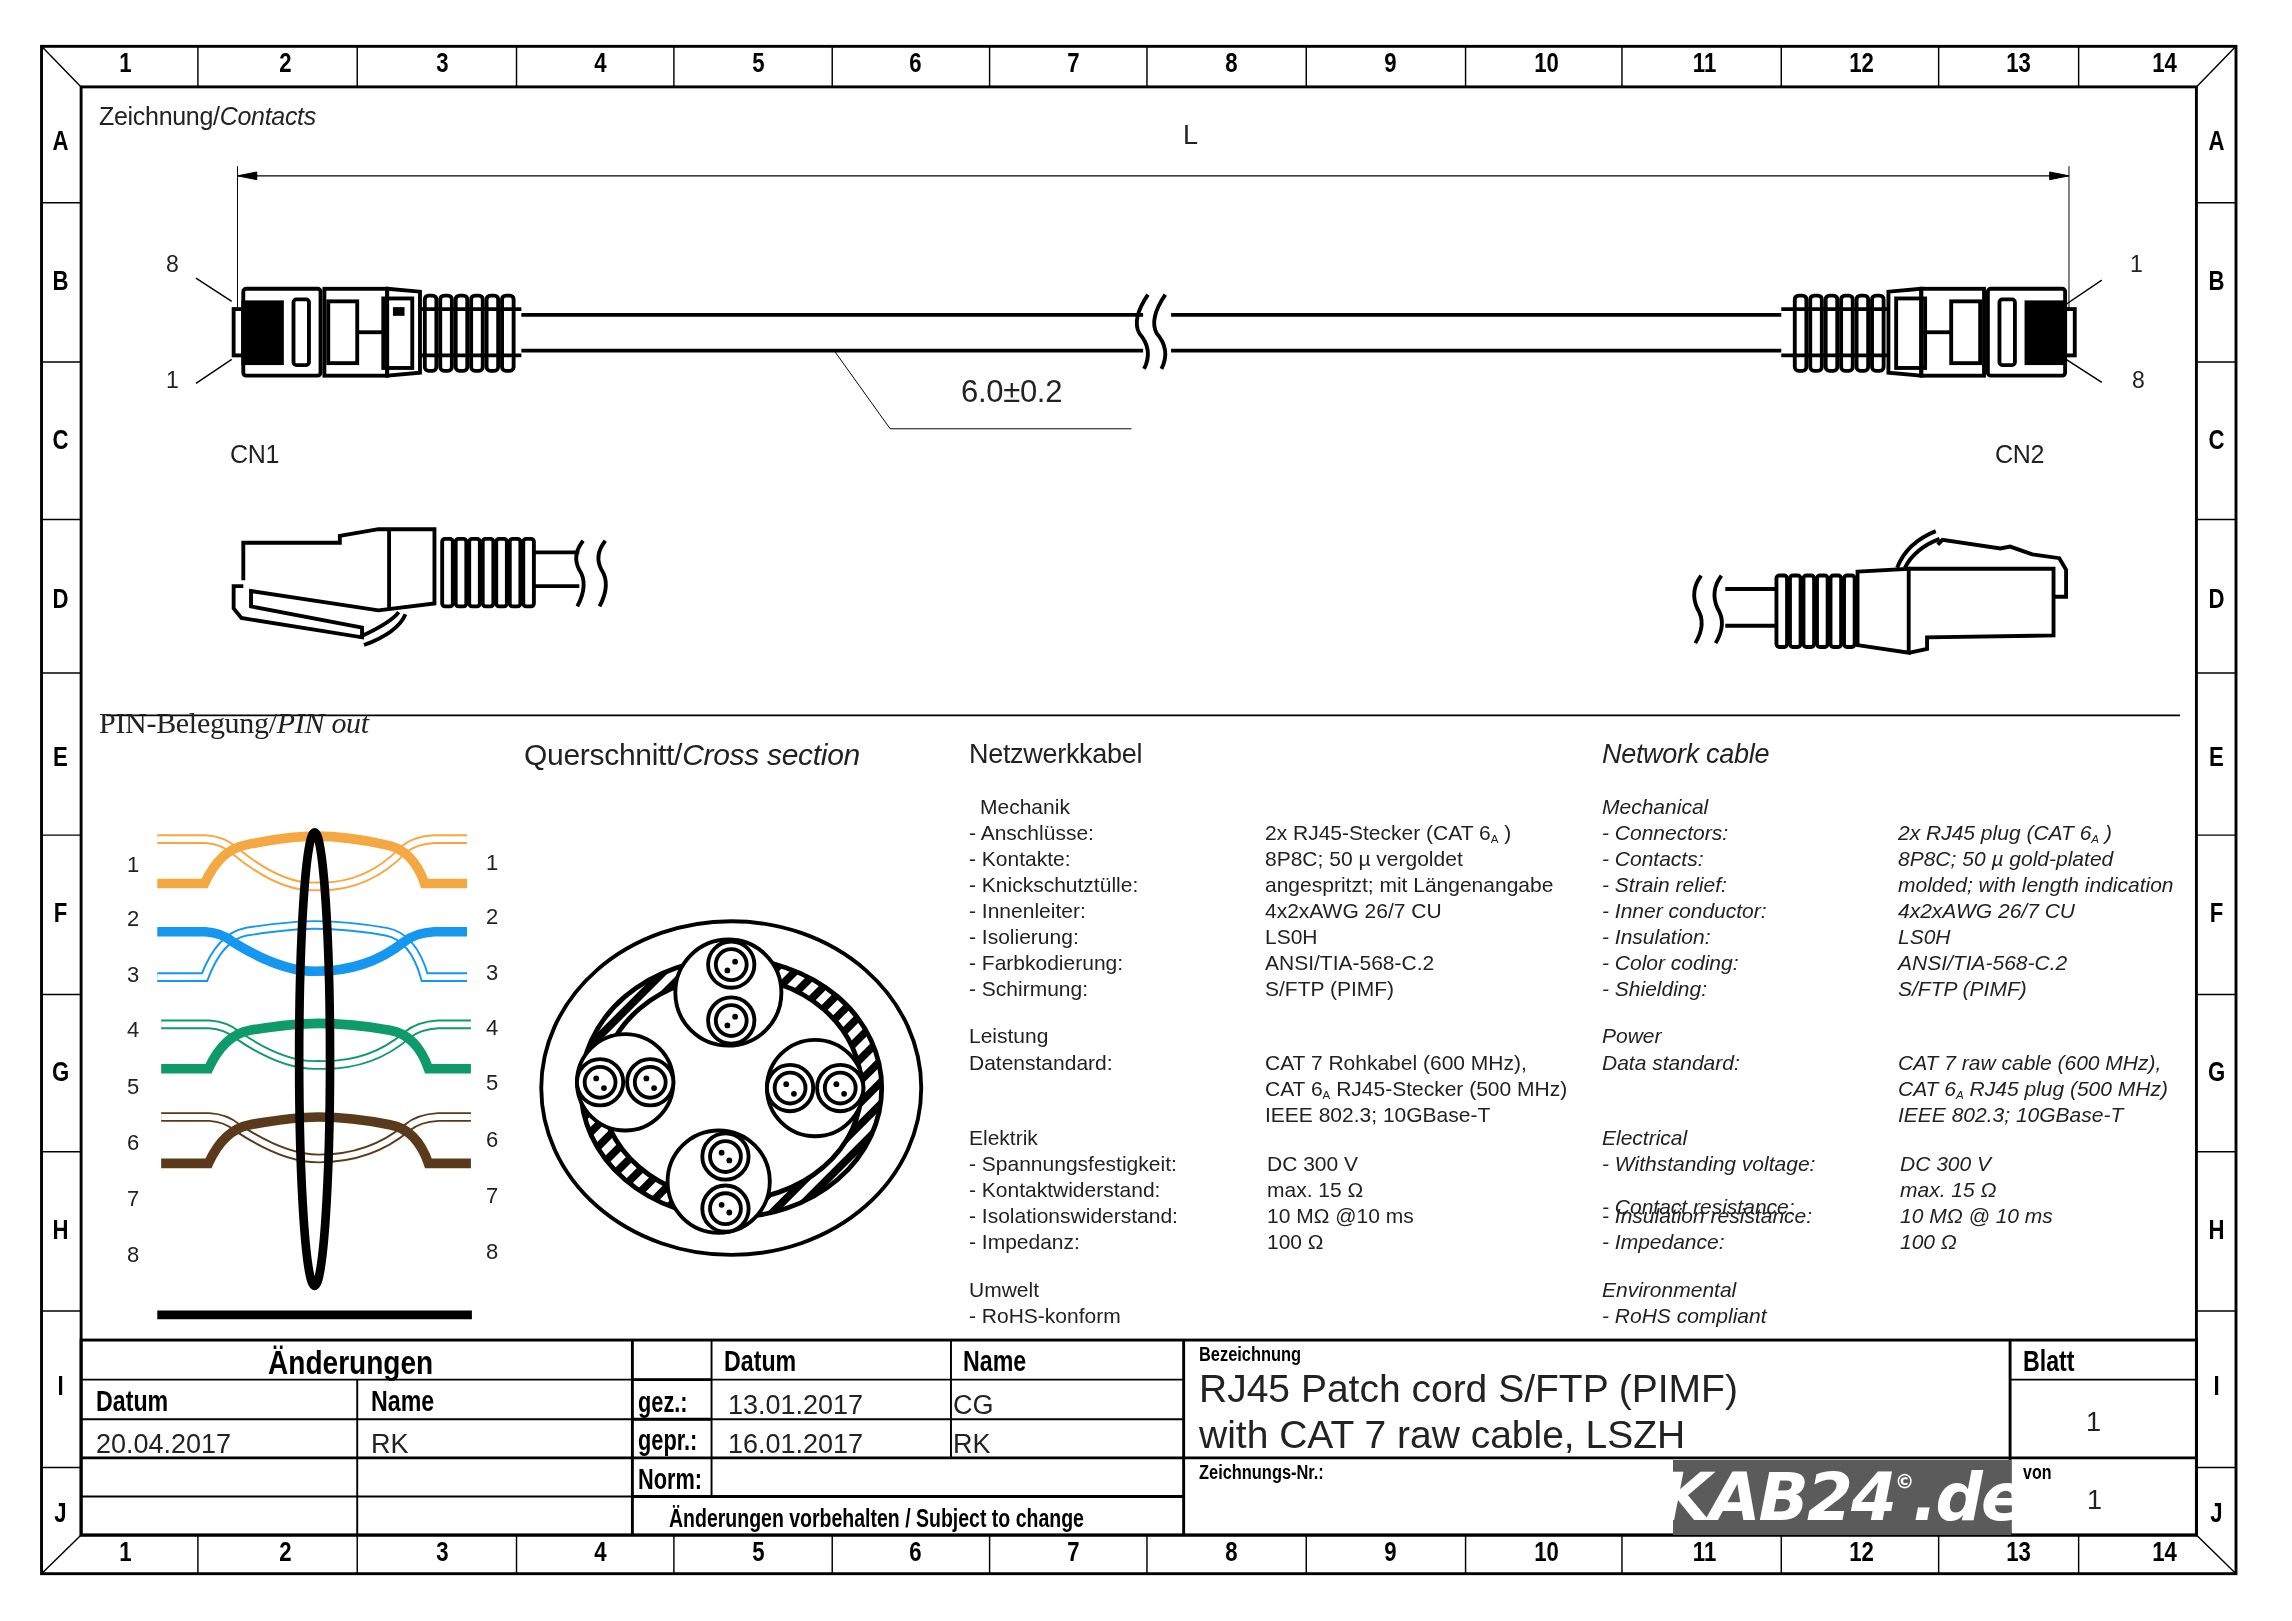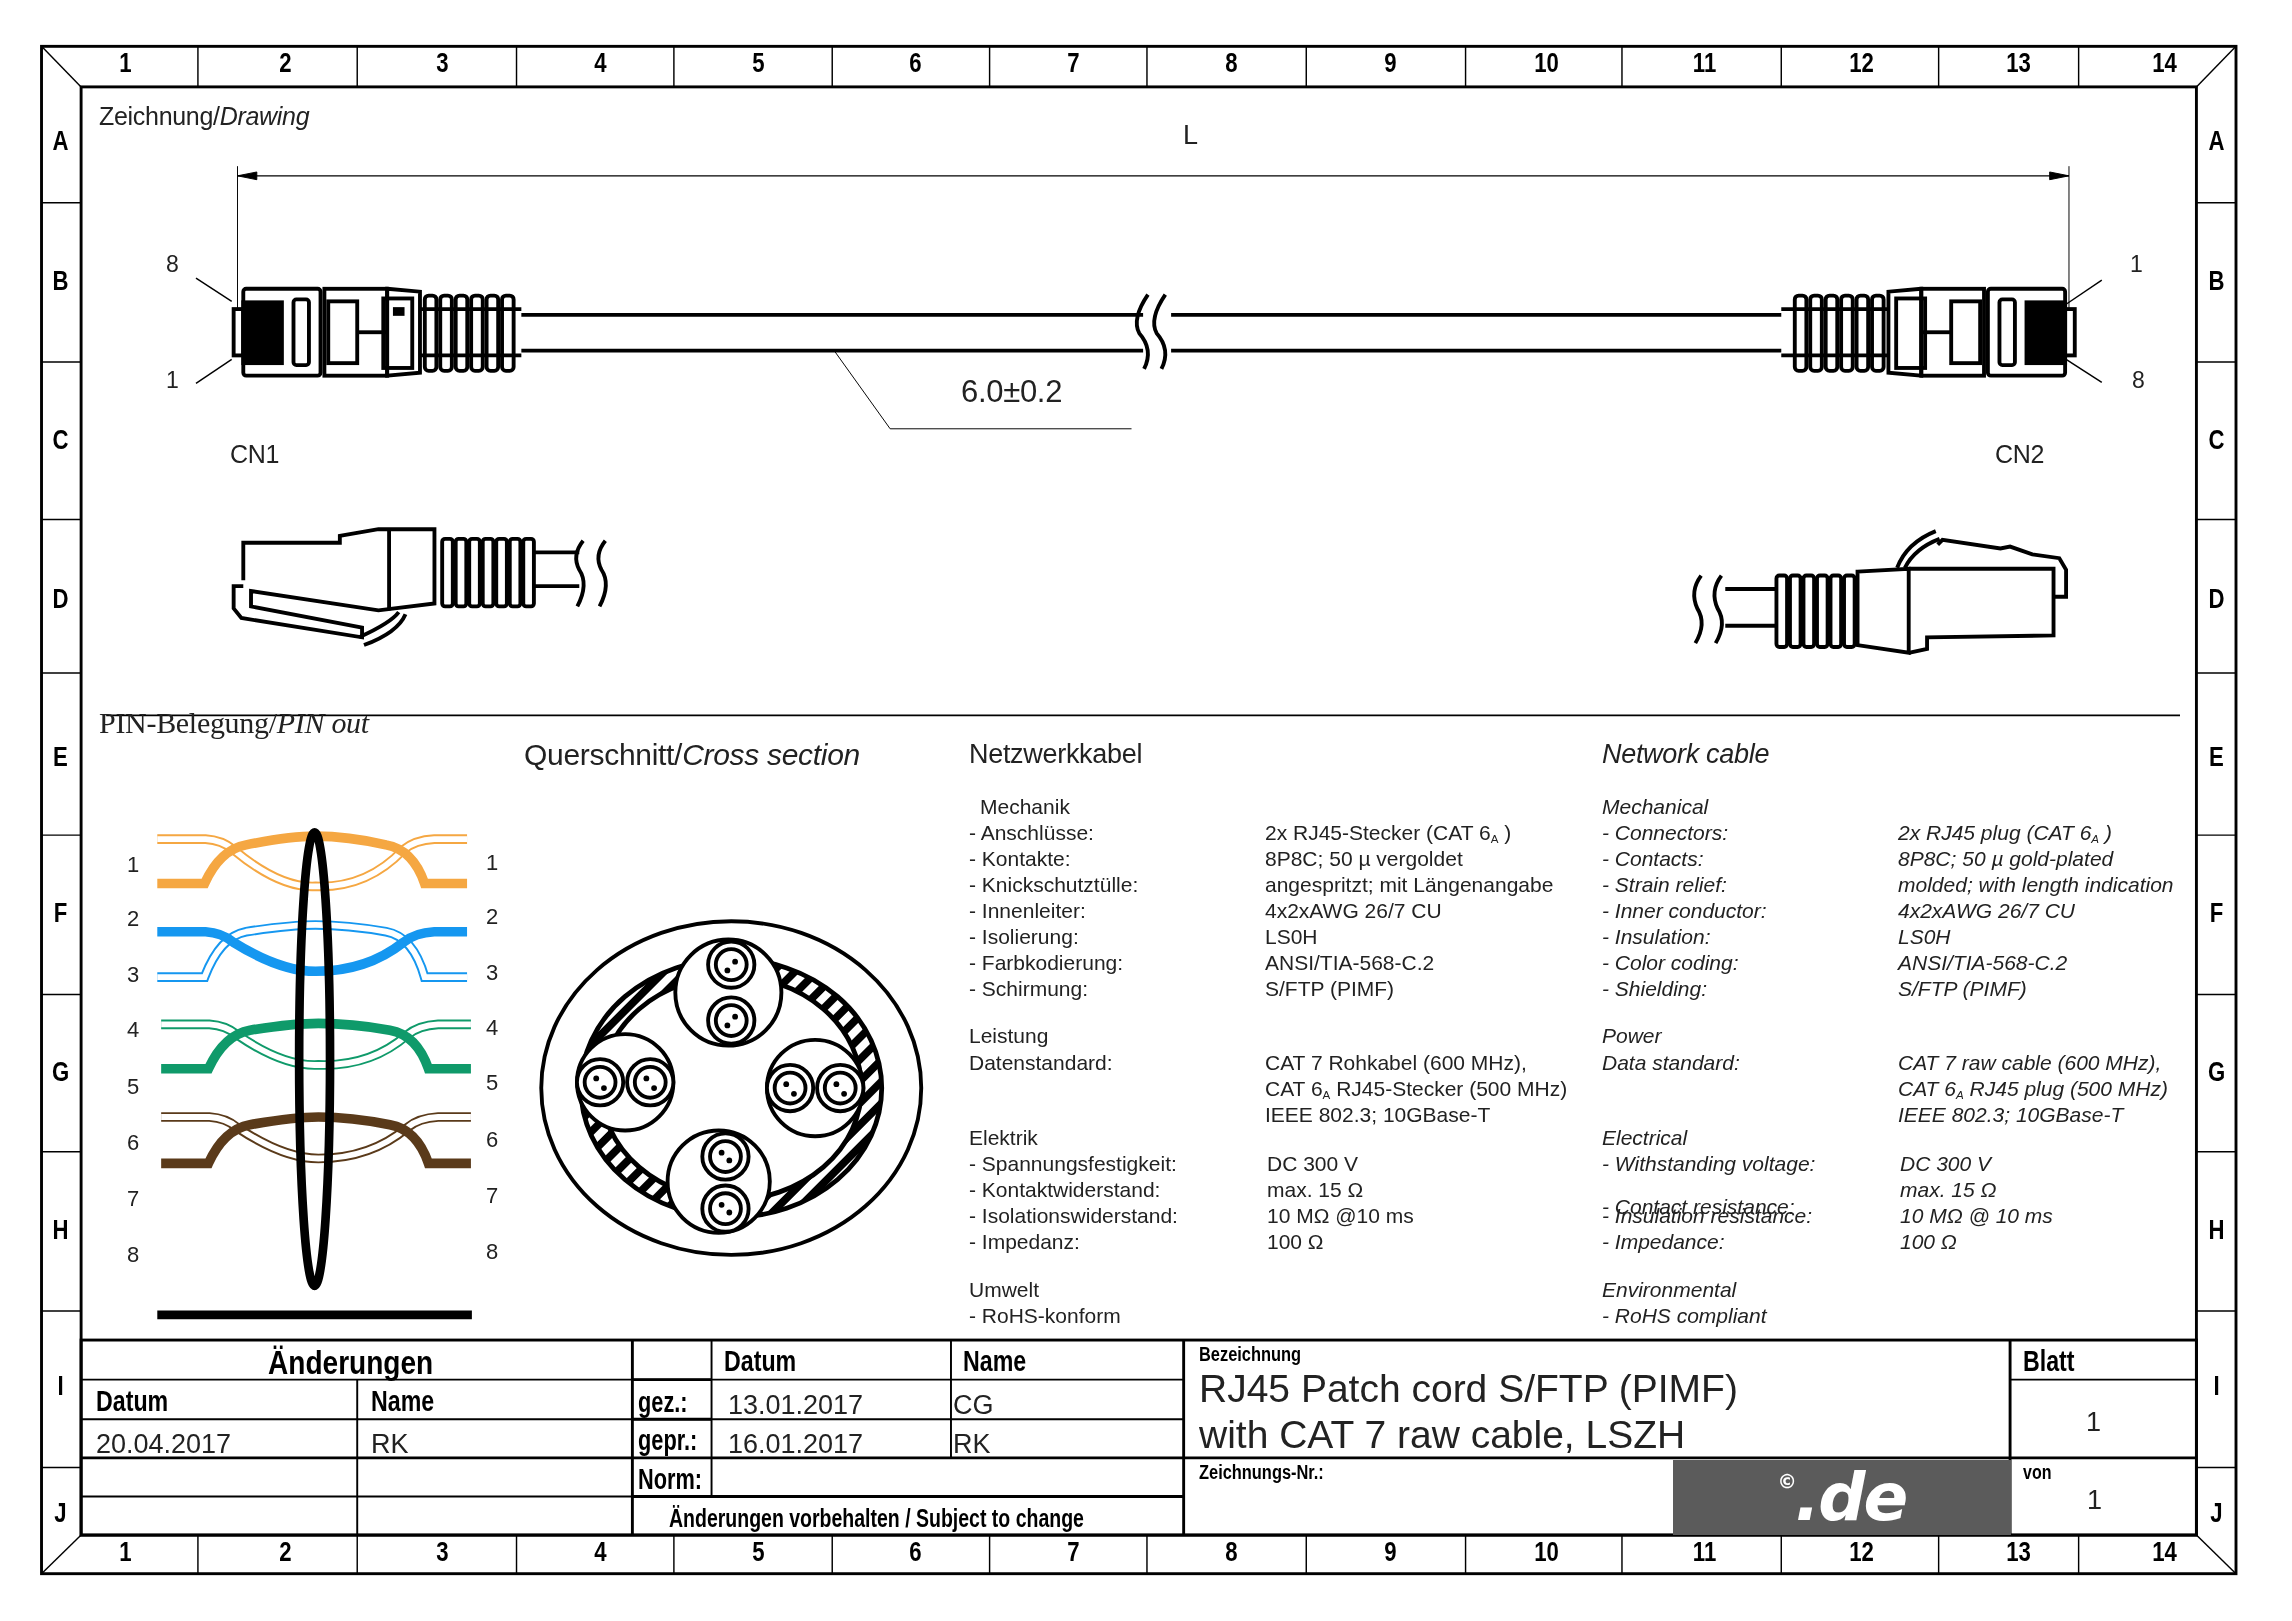--- a/index.html
+++ b/index.html
@@ -156,21 +156,21 @@
   <div class="gridnum" style="left:2199px;top:584px;width:35px;">D</div>
   <div class="gridnum" style="left:2199px;top:742px;width:35px;">E</div>
   <div class="gridnum" style="left:2199px;top:898px;width:35px;">F</div>
   <div class="gridnum" style="left:2199px;top:1057px;width:35px;">G</div>
   <div class="gridnum" style="left:2199px;top:1215px;width:35px;">H</div>
   <div class="gridnum" style="left:2199px;top:1371px;width:35px;">I</div>
   <div class="gridnum" style="left:2199px;top:1498px;width:35px;">J</div>
 </div>
 
 <div class="txt" style="left:99px;top:102px;font-size:25px;">
-  <span>Zeichnung/</span><span class="it">Drawing</span>
+  <span>Zeichnung/</span><span class="it">Contacts</span>
 </div>
 <div class="txt" style="left:1183px;top:120px;font-size:27px;">L</div>
 <div class="txt" style="left:961px;top:374px;font-size:31px;">6.0±0.2</div>
 <div class="txt" style="left:166px;top:251px;font-size:23px;">8</div>
 <div class="txt" style="left:166px;top:367px;font-size:23px;">1</div>
 <div class="txt" style="left:230px;top:440px;font-size:25px;">CN1</div>
 <div class="txt" style="left:2130px;top:251px;font-size:23px;">1</div>
 <div class="txt" style="left:2132px;top:367px;font-size:23px;">8</div>
 <div class="txt" style="left:1995px;top:440px;font-size:25px;">CN2</div>
 
@@ -482,20 +482,21 @@
   <div class="tb" style="left:638px;top:1463px;transform:scaleX(0.75);">Norm:</div>
   <div class="tb" style="left:669px;top:1504px;font-size:25px;transform:scaleX(0.78);">Änderungen vorbehalten / Subject to change</div>
 
   <div class="tb" style="left:1199px;top:1343px;font-size:20px;transform:scaleX(0.82);">Bezeichnung</div>
   <div class="tbv" style="left:1199px;top:1367px;font-size:39px;">RJ45 Patch cord S/FTP (PIMF)</div>
   <div class="tbv" style="left:1199px;top:1413px;font-size:39px;">with CAT 7 raw cable, LSZH</div>
 
   <div class="tb" style="left:1199px;top:1461px;font-size:20px;transform:scaleX(0.82);">Zeichnungs-Nr.:</div>
 
   <div class="logo" style="left:1673px;top:1460px;width:338px;height:75px;">
+    <span style="font-size:66px;">KAB24</span>
       <span style="font-size:19.3px;align-self:flex-start;margin-top:9.7px;">©</span>
       <span style="font-size:66px;">.de</span>
   </div>
 
   <div class="tb" style="left:2023px;top:1345px;transform:scaleX(0.8);">Blatt</div>
   <div class="tbv" style="left:2086px;top:1407px;">1</div>
   <div class="tb" style="left:2023px;top:1461px;font-size:20px;transform:scaleX(0.8);">von</div>
   <div class="tbv" style="left:2087px;top:1485px;">1</div>
 </div>
 

